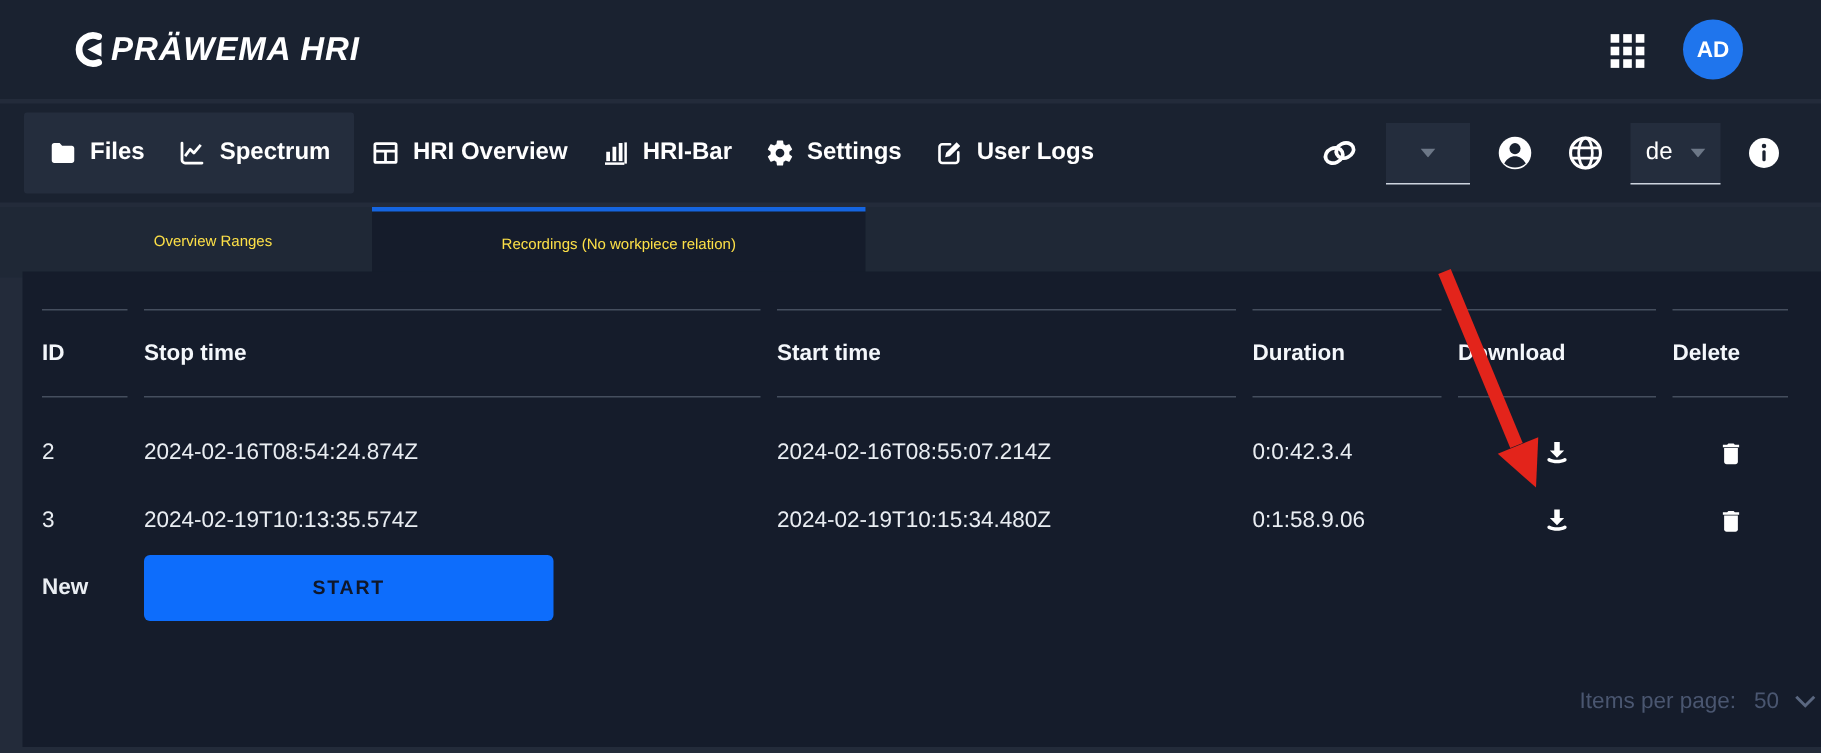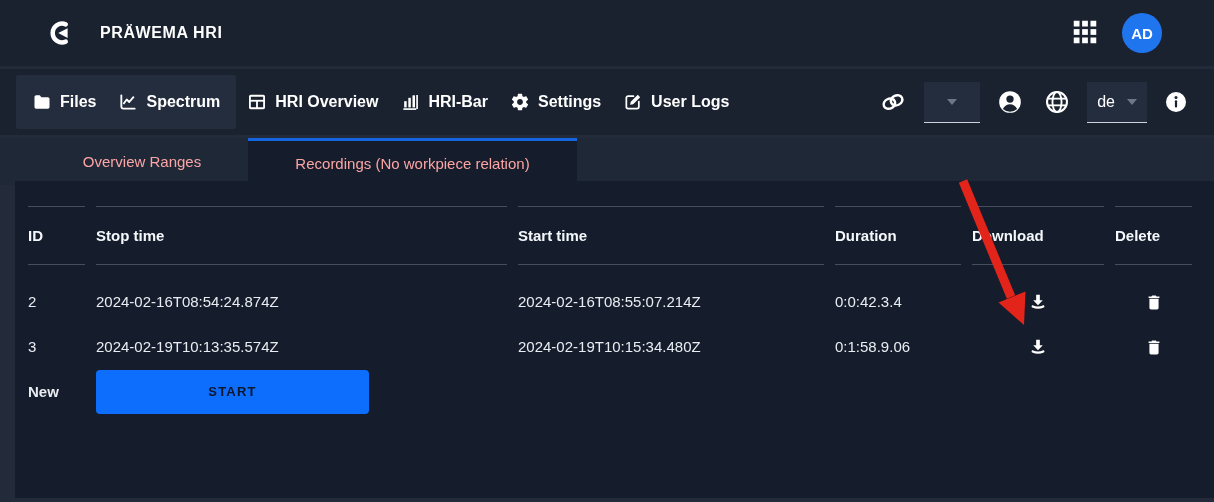--- a/index.html
+++ b/index.html
@@ -7,22 +7,22 @@
     position:relative; width:1214px; height:502px; overflow:hidden;
     background:#232b3a; font-family:"Liberation Sans", sans-serif;
     color:#ffffff; -webkit-font-smoothing:antialiased;
   }
   
   .header {
     position:absolute; top:0; left:0; right:0; height:66px;
     background:#1a2230; display:flex; align-items:center;
   }
   .logo { margin-left:44px; display:flex; align-items:center; }
-  .app-title { margin-left:26px; font-size:16px; font-weight:bold; letter-spacing:0.6px; }
-  .header-right { margin-left:auto; margin-right:52px; display:flex; align-items:flex-start; gap:18px; }
+  .app-title { font-size:22px; font-weight:bold; letter-spacing:0.6px;font-style:italic; }
+  .header-right { margin-left:auto; margin-right:52px; display:flex; align-items:flex-end; gap:18px; }
   .avatar {
     width:40px; height:40px; border-radius:50%; background:#1f75ed;
     display:flex; align-items:center; justify-content:center;
     font-size:15px; font-weight:bold; color:#fff;
   }
   
   .navbar {
     position:absolute; top:69px; left:0; right:0; height:66px;
     background:#1a2230; display:flex; align-items:center;
   }
@@ -39,21 +39,21 @@
     font-size:16px; color:#fff; cursor:pointer;
   }
   .select-box.empty { width:36px; }
   
   .subtabs {
     position:absolute; top:138px; left:0; right:0; height:47px;
     background:#1f2836; display:flex; padding-left:36px; box-sizing:border-box;
   }
   .subtab {
     height:47px; display:flex; align-items:center; justify-content:center;
-    font-size:15px; color:#fca5a5; cursor:pointer; box-sizing:border-box;
+    font-size:10px; color:#fde047; cursor:pointer; box-sizing:border-box;
   }
   .subtab.t1 { width:212px; }
   .subtab.t2 { width:329px; }
   .subtab.active { background:#151c2b; border-top:3px solid #1565e0; }
   
   .panel {
     position:absolute; top:181px; left:15px; width:1214px; height:317px;
     background:#151c2b;
   }
   .rec-table {
@@ -267,20 +267,28 @@
       <div class="td bold">New</div>
       <div class="td">
         <button class="start-btn">START</button>
       </div>
       <div class="td"></div>
         <div class="td"></div>
         <div class="td"></div>
         <div class="td"></div>
     </div>
 
+    <div class="pagination">
+      <span>Items per page:</span>
+      <span class="value">50</span>
+      <svg width="15" height="9" viewBox="0 0 15 9">
+        <polyline points="1.5,1.5 7.5,7.5 13.5,1.5" stroke="#5a6activities780" stroke-width="2" fill="none"></polyline>
+        <polyline points="1.5,1.5 7.5,7.5 13.5,1.5" stroke="#5a6780" stroke-width="2" fill="none"></polyline>
+      </svg>
+    </div>
   </div>
 
   <svg class="arrow-overlay" width="1214" height="502">
     <line x1="963" y1="181" x2="1011" y2="297" stroke="#e3241b" stroke-width="9"></line>
     <polygon points="1024,325 998.5,302.5 1025.5,291.5" fill="#e3241b"></polygon>
   </svg>
 
 </div>
 
 </body></html>

